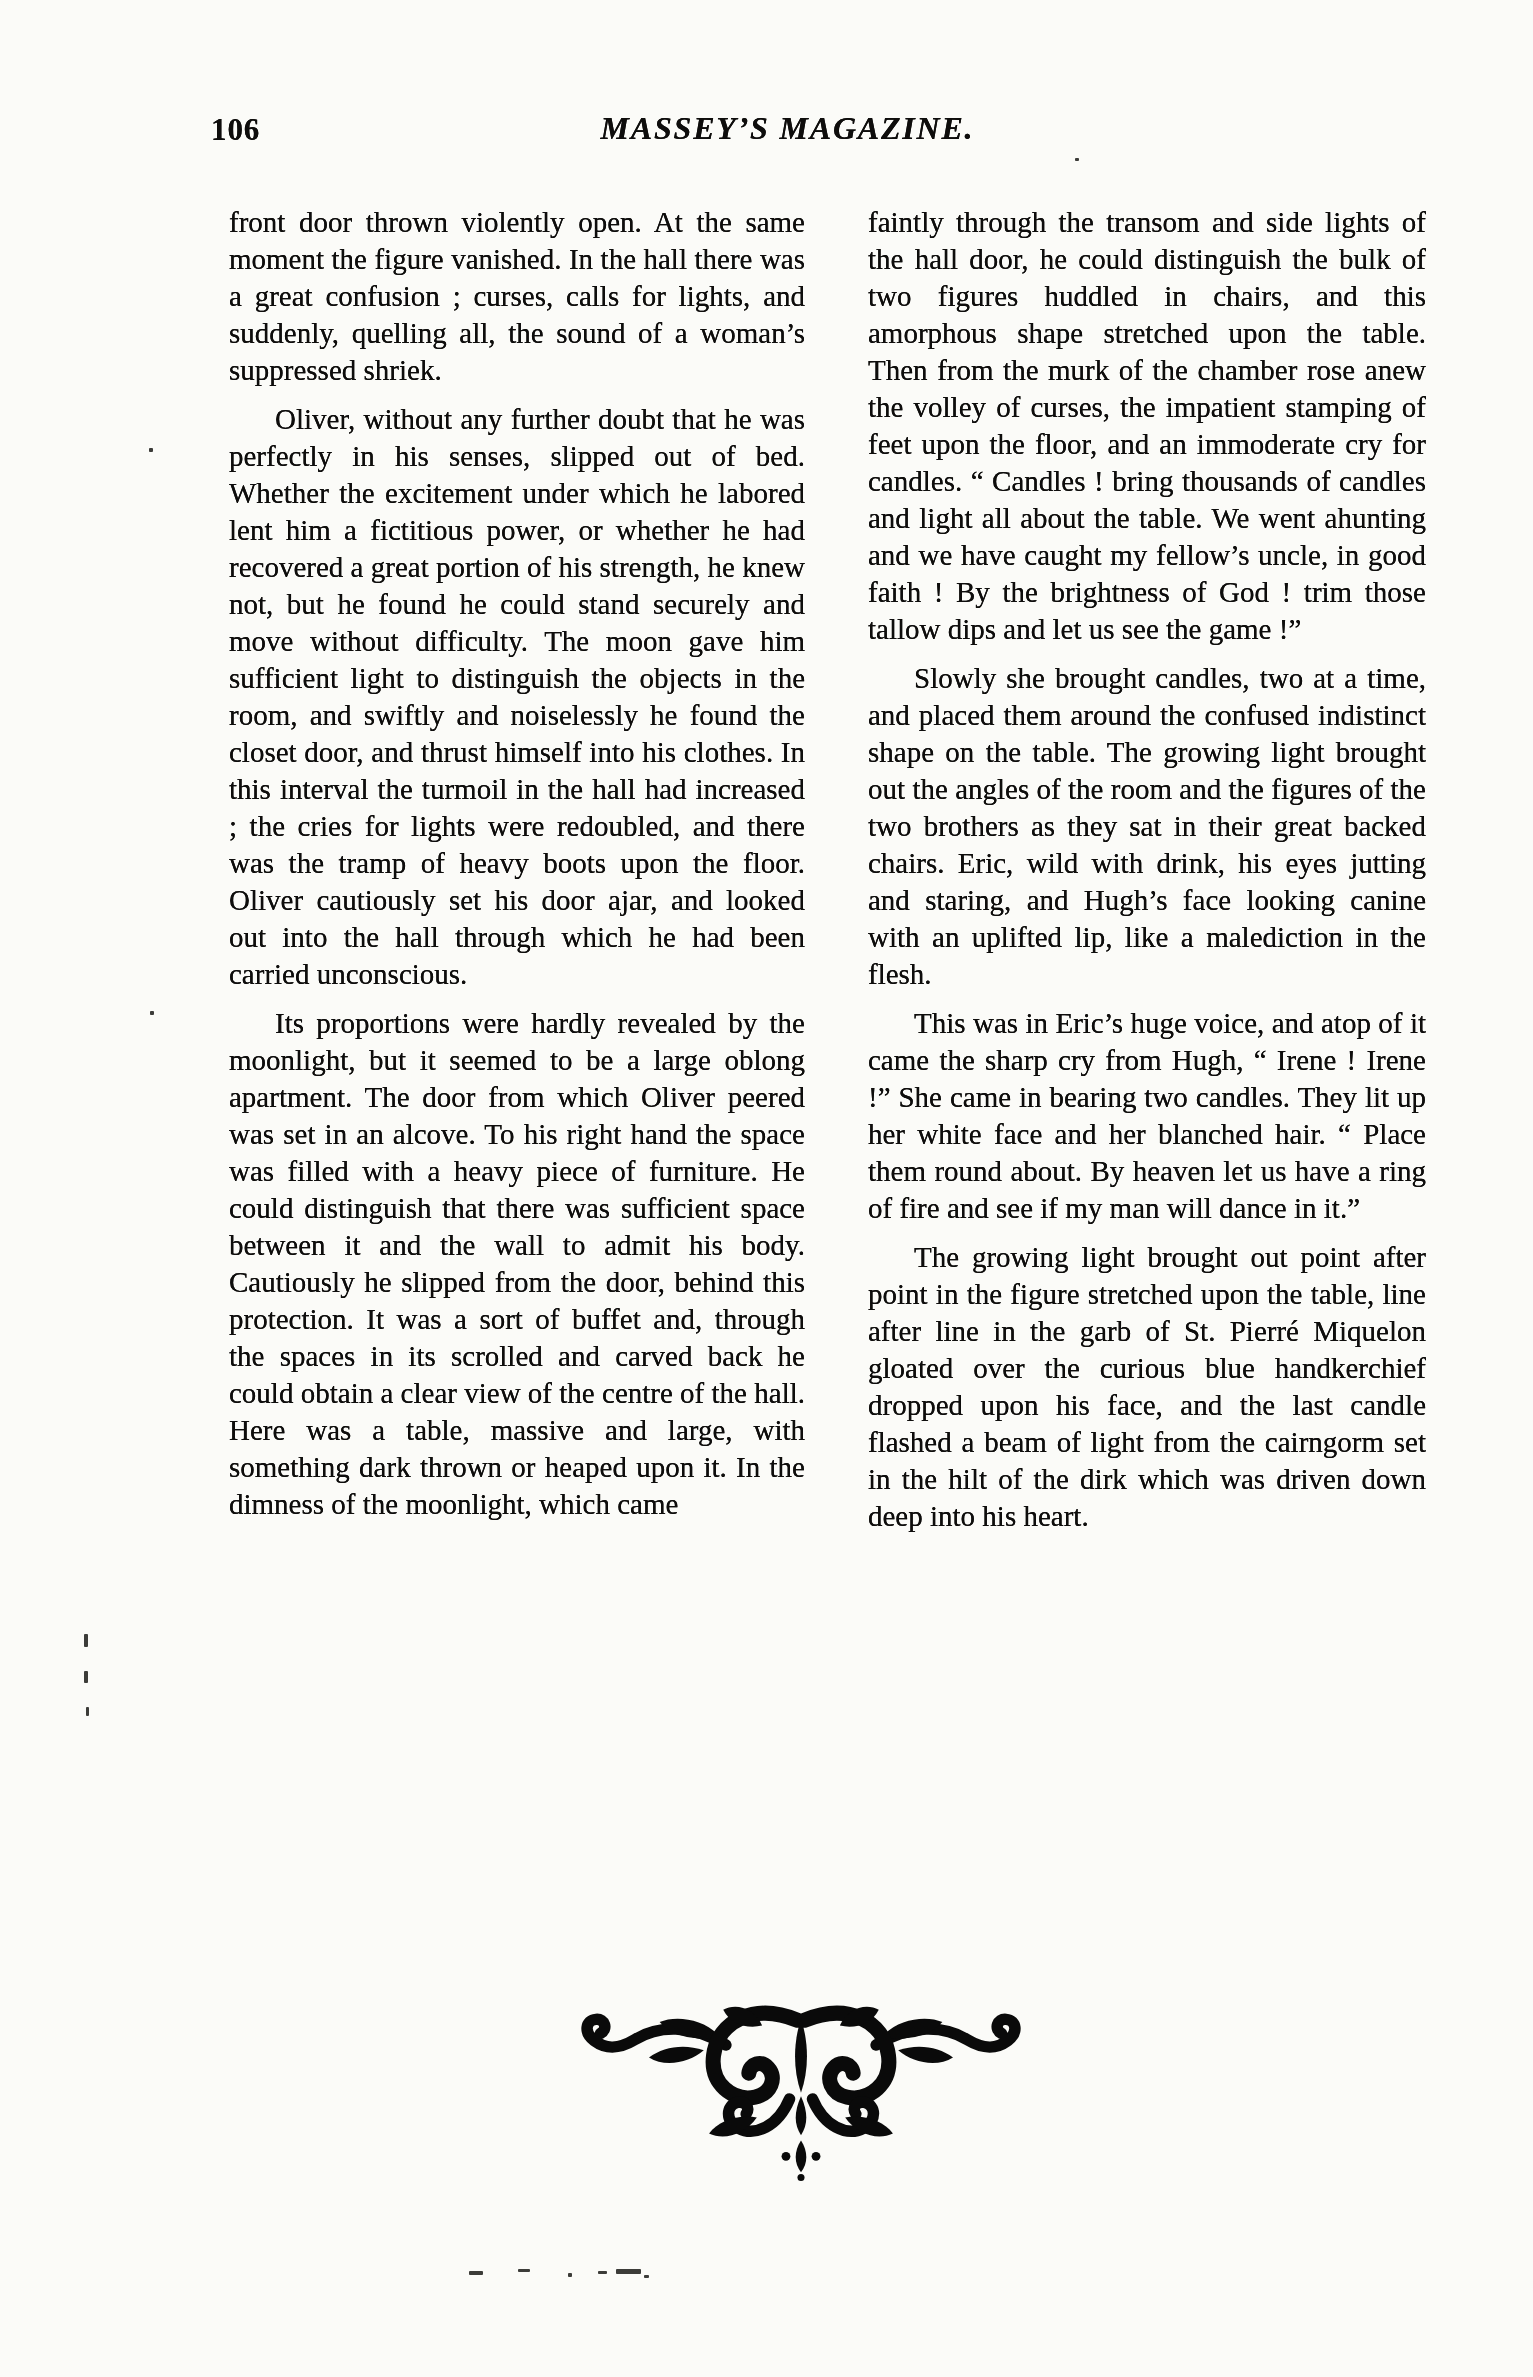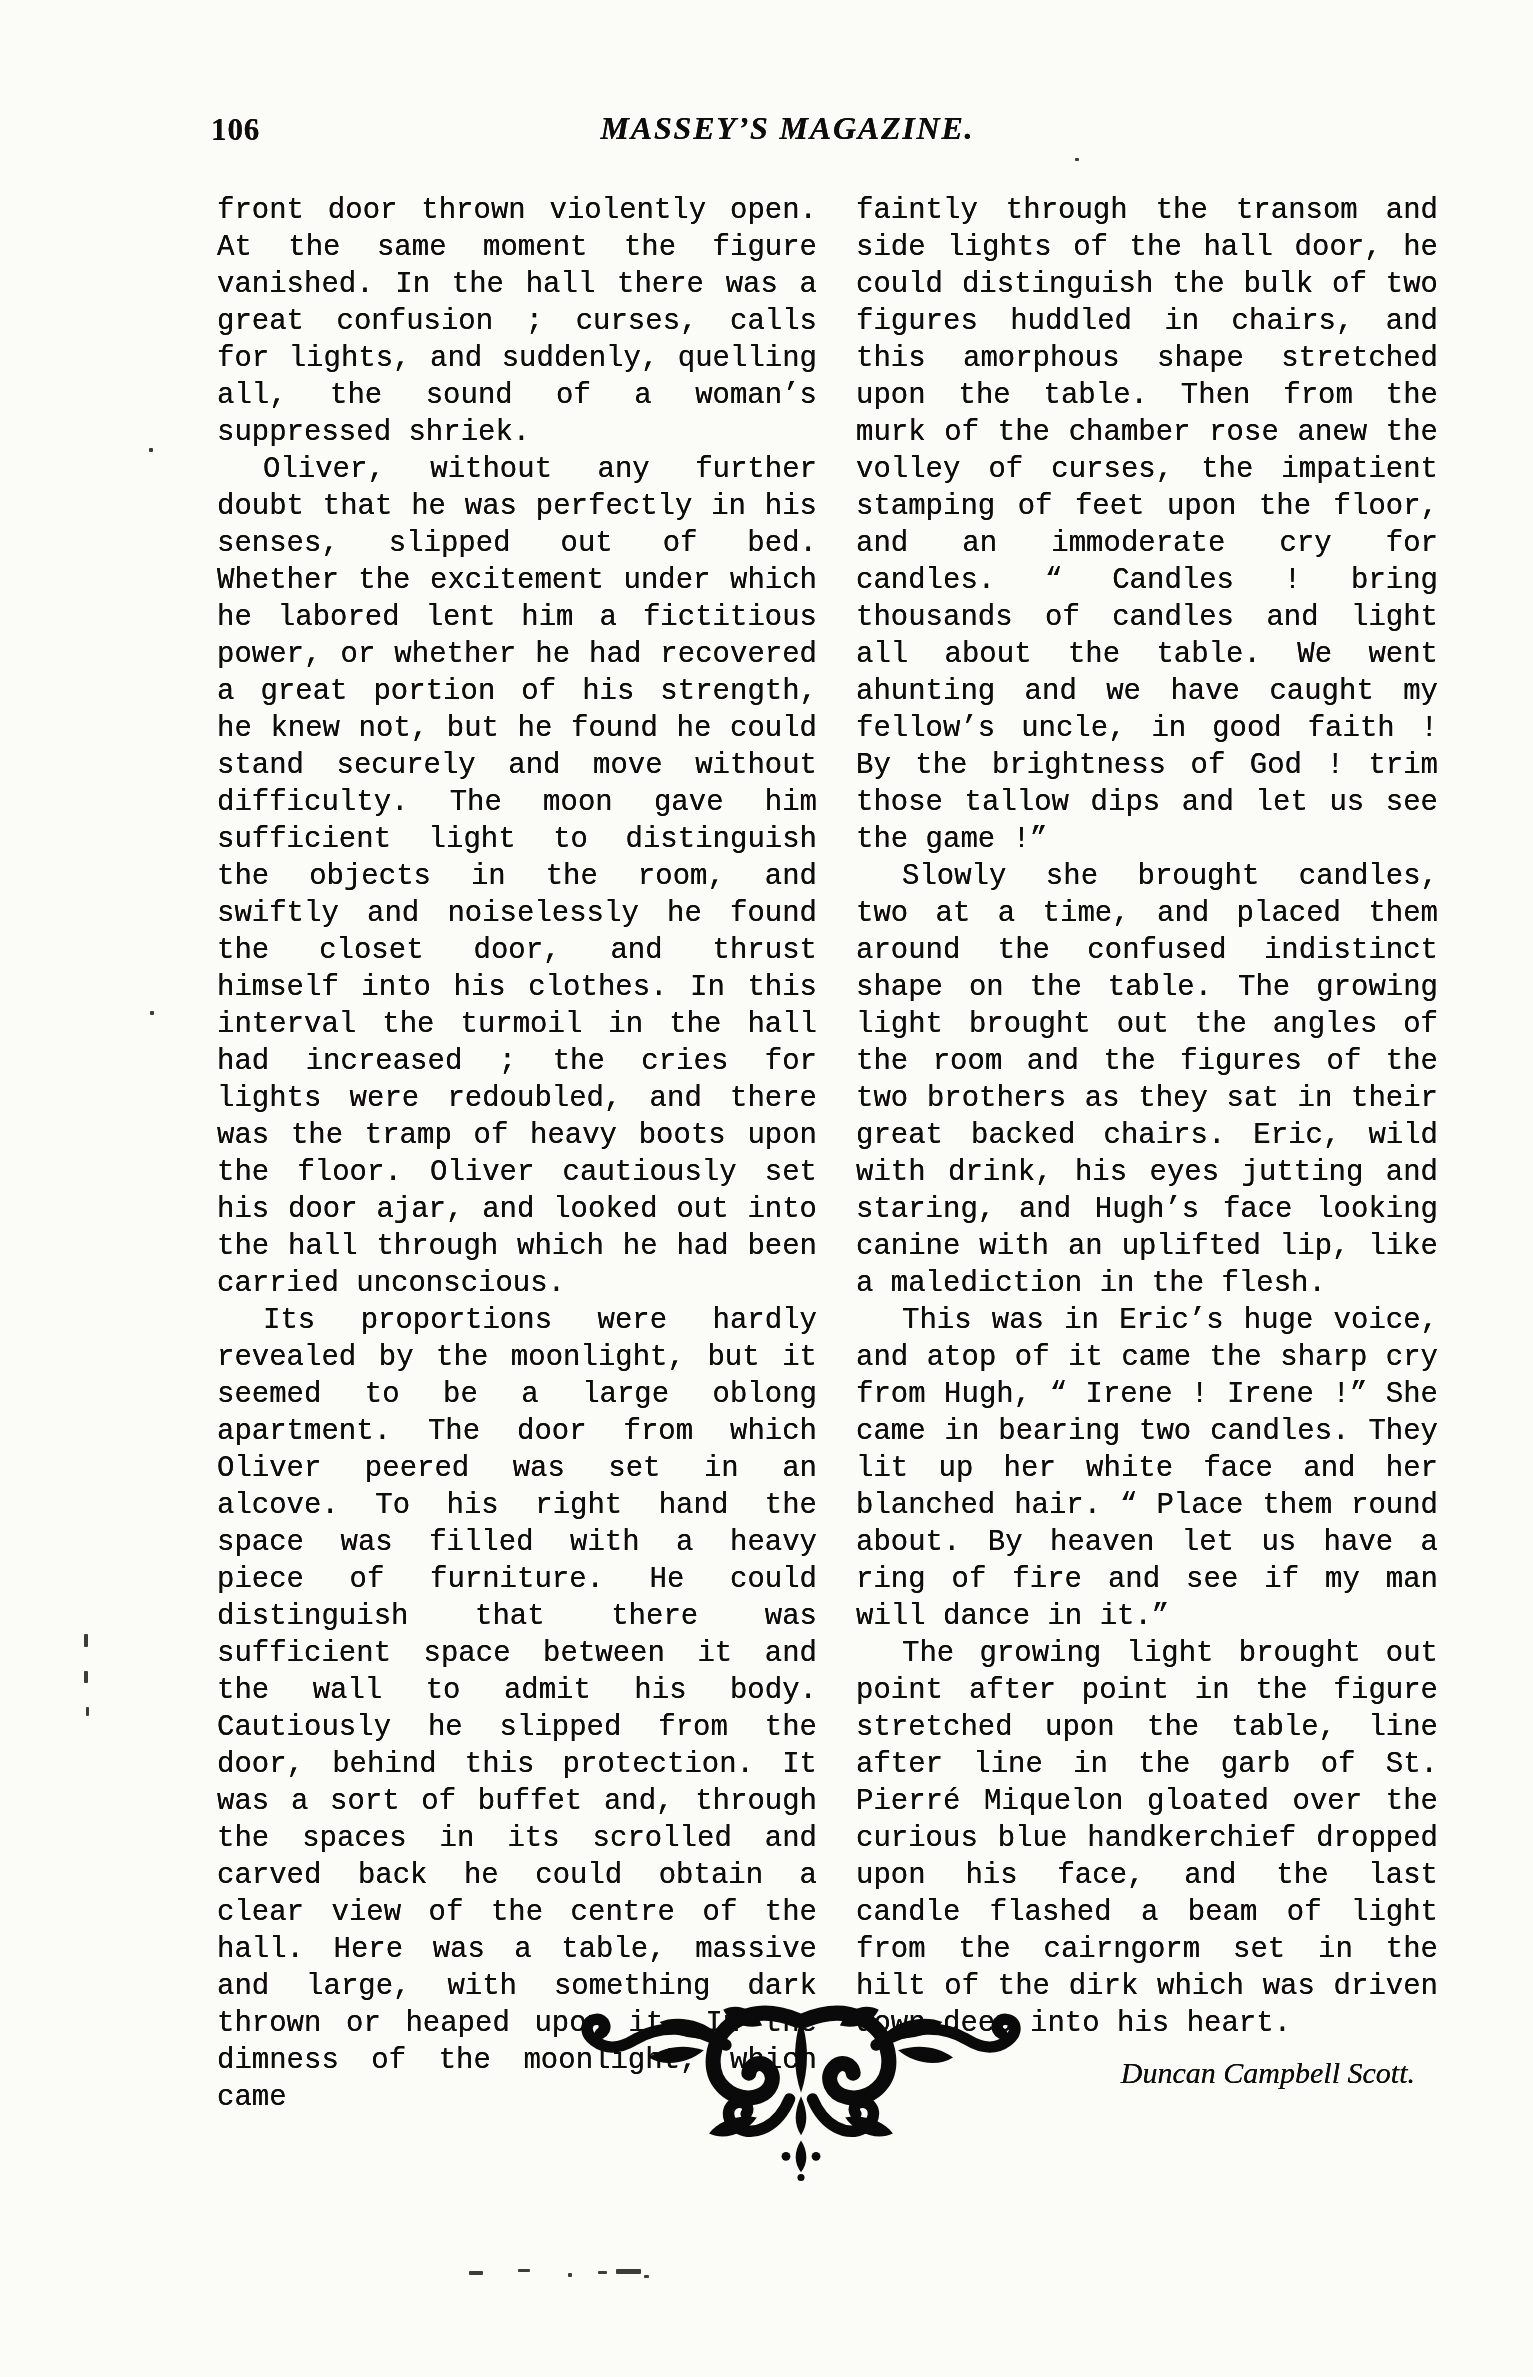--- a/index.html
+++ b/index.html
@@ -24,21 +24,21 @@
   }
   
   .col{
     position:absolute;top:192px;
     font-size:29px;line-height:37px;
     text-align:justify;
     text-shadow:0 0 0.5px currentColor;
   }
   .col-left{left:217px;width:600px;}
   .col-right{left:856px;width:582px;}
-  .col p{margin:0;text-indent:46px;font-family:Liberation Mono, monospace;}
+  .col p{margin:12px;text-indent:46px;}
   .col p.noindent{text-indent:0;}
   .signature{
     margin-top:12.4px;padding-right:23px;
     text-align:right;font-style:italic;font-size:30px;
   }
   .continued{
     position:absolute;left:217px;top:1820px;width:1221px;
     text-align:center;font-style:italic;font-size:30px;
     letter-spacing:0.9px;text-shadow:0 0 0.4px currentColor;
   }
@@ -61,21 +61,20 @@
     <p class="noindent">front door thrown violently open.  At the same moment the figure vanished. In the hall there was a great confusion ; curses, calls for lights, and suddenly, quelling all, the sound of a woman’s suppressed shriek.</p>
     <p>Oliver, without any further doubt that he was perfectly in his senses, slipped out of bed.  Whether the excitement under which he labored lent him a fictitious power, or whether he had recovered a great portion of his strength, he knew not, but he found he could stand securely and move without difficulty.  The moon gave him sufficient light to distinguish the objects in the room, and swiftly and noiselessly he found the closet door, and thrust himself into his clothes.  In this interval the turmoil in the hall had increased ; the cries for lights were redoubled, and there was the tramp of heavy boots upon the floor.  Oliver cautiously set his door ajar, and looked out into the hall through which he had been carried unconscious.</p>
     <p>Its proportions were hardly revealed by the moonlight, but it seemed to be a large oblong apartment.  The door from which Oliver peered was set in an alcove. To his right hand the space was filled with a heavy piece of furniture.  He could distinguish that there was sufficient space between it and the wall to admit his body.  Cautiously he slipped from the door, behind this protection. It was a sort of buffet and, through the spaces in its scrolled and carved back he could obtain a clear view of the centre of the hall.  Here was a table, massive and large, with something dark thrown or heaped upon it.  In the dimness of the moonlight, which came</p>
   </div>
 
   <div class="col col-right">
     <p class="noindent">faintly through the transom and side lights of the hall door, he could distinguish the bulk of two figures huddled in chairs, and this amorphous shape stretched upon the table.  Then from the murk of the chamber rose anew the volley of curses, the impatient stamping of feet upon the floor, and an immoderate cry for candles.  “ Candles !  bring thousands of candles and light all about the table.  We went ahunting and we have caught my fellow’s uncle, in good faith !  By the brightness of God !  trim those tallow dips and let us see the game !”</p>
     <p>Slowly she brought candles, two at a time, and placed them around the confused indistinct shape on the table. The growing light brought out the angles of the room and the figures of the two brothers as they sat in their great backed chairs.  Eric, wild with drink, his eyes jutting and staring, and Hugh’s face looking canine with an uplifted lip, like a malediction in the flesh.</p>
     <p>This was in Eric’s huge voice, and atop of it came the sharp cry from Hugh, “ Irene !  Irene !”  She came in bearing two candles.  They lit up her white face and her blanched hair.  “ Place them round about.  By heaven let us have a ring of fire and see if my man will dance in it.”</p>
     <p>The growing light brought out point after point in the figure stretched upon the table, line after line in the garb of St. Pierré Miquelon  gloated over the curious blue handkerchief dropped upon his face, and the last candle flashed a beam of light from the cairngorm set in the hilt of the dirk which was driven down deep into his heart.</p>
-    <div class="signature">Duncan Campbell Scott.</div>
   </div>
 
 
   <svg class="ornament" viewBox="0 0 520 215" xmlns="http://www.w3.org/2000/svg" aria-hidden="true">
     <defs>
       <g id="tphalf">
         <path class="stroke" stroke-width="13" d="M175,60 C135,36 98,38 72,54 C52,66 38,64 26,55 C14,46 16,32 28,31 C38,30 42,42 33,47"></path>
         <path d="M168,50 C150,30 118,26 100,34 C116,52 146,56 168,50 Z"></path>
         <path d="M150,66 C128,58 104,62 88,74 C106,86 134,80 150,66 Z"></path>
         <path class="stroke" stroke-width="17" d="M256,32 C208,12 166,32 161,72 C157,104 183,124 208,119 C226,115 233,97 223,86 C215,77 202,81 201,92"></path>

